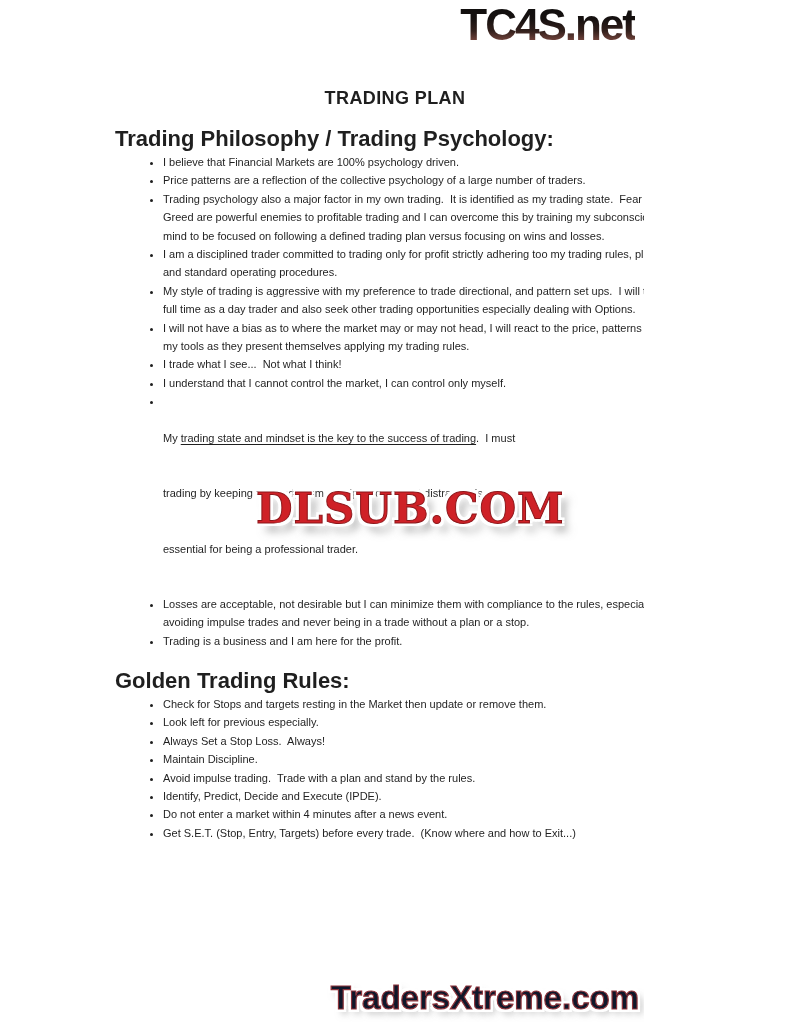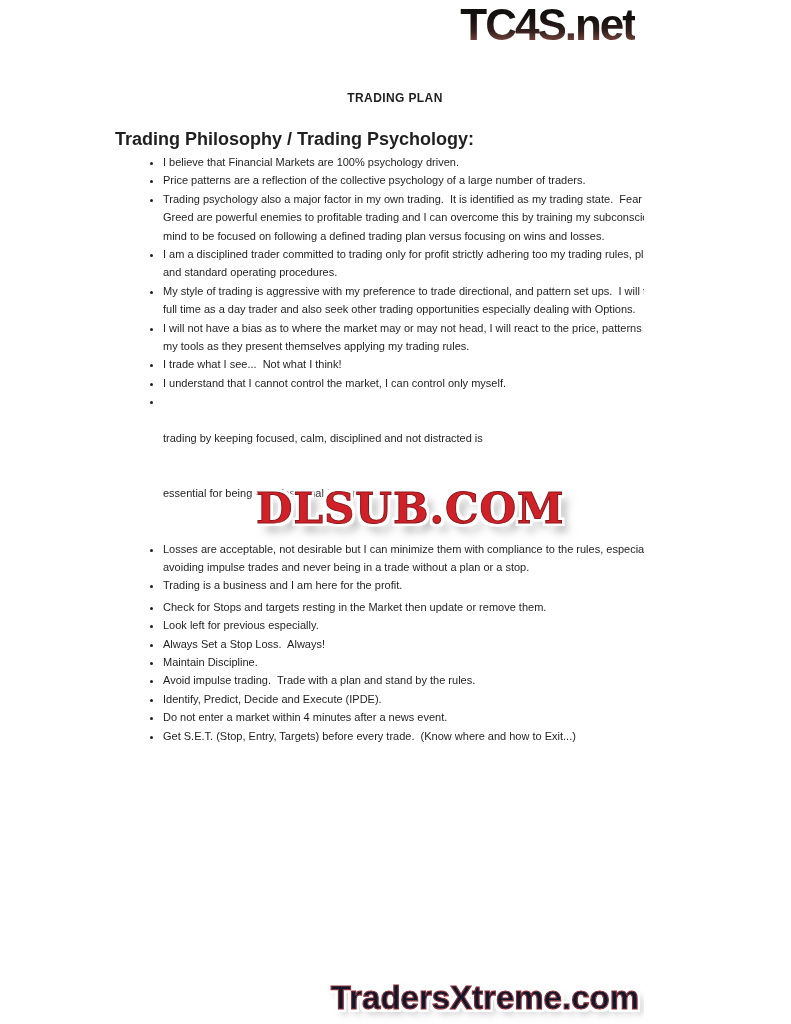--- a/index.html
+++ b/index.html
@@ -31,27 +31,27 @@
   .content {
     position: absolute;
     left: 115px;
     top: 0;
     width: 560px;
   }
   .doc-title {
     padding-top: 88px;
     text-align: center;
     font-weight: bold;
-    font-size: 12px;
+    font-size: 18px;
     line-height: 20px;
     letter-spacing: 0.4px;
   }
   .section-heading {
     font-weight: bold;
-    font-size: 18px;
+    font-size: 22px;
     line-height: 22px;
     margin-top: 20px;
   }
   ul.bullets {
     list-style: disc;
     margin: 3px 0 0 0;
     padding: 0 0 0 48px;
   }
   ul.bullets li {
     font-size: 11px;
@@ -112,27 +112,29 @@
     <ul class="bullets">
       <li>I believe that Financial Markets are 100% psychology driven.</li>
       <li>Price patterns are a reflection of the collective psychology of a large number of traders.</li>
       <li>Trading psychology also a major factor in my own trading.  It is identified as my trading state.  Fear and Greed are powerful enemies to profitable trading and I can overcome this by training my subconscious mind to be focused on following a defined trading plan versus focusing on wins and losses.</li>
       <li>I am a disciplined trader committed to trading only for profit strictly adhering too my trading rules, plan and standard operating procedures.</li>
       <li>My style of trading is aggressive with my preference to trade directional, and pattern set ups.  I will trade full time as a day trader and also seek other trading opportunities especially dealing with Options.</li>
       <li>I will not have a bias as to where the market may or may not head, I will react to the price, patterns and my tools as they present themselves applying my trading rules.</li>
       <li>I trade what I see...  Not what I think!</li>
       <li>I understand that I cannot control the market, I can control only myself.</li>
       <li>
+        <div class="bline"><span>My </span><span class="u">trading state and mindset is the key to the success of trading</span><span>.  I must</span></div>
         <div class="bline">trading by keeping focused, calm, disciplined and not distracted is</div>
         <div class="bline">essential for being a professional trader.</div>
       </li>
       <li>Losses are acceptable, not desirable but I can minimize them with compliance to the rules, especially avoiding impulse trades and never being in a trade without a plan or a stop.</li>
       <li>Trading is a business and I am here for the profit.</li>
     </ul>
 
+    <div class="section-heading">Golden Trading Rules:</div>
     <ul class="bullets">
       <li>Check for Stops and targets resting in the Market then update or remove them.</li>
       <li>Look left for previous especially.</li>
       <li>Always Set a Stop Loss.  Always!</li>
       <li>Maintain Discipline.</li>
       <li>Avoid impulse trading.  Trade with a plan and stand by the rules.</li>
       <li>Identify, Predict, Decide and Execute (IPDE).</li>
       <li>Do not enter a market within 4 minutes after a news event.</li>
       <li>Get S.E.T. (Stop, Entry, Targets) before every trade.  (Know where and how to Exit...)</li>
 

